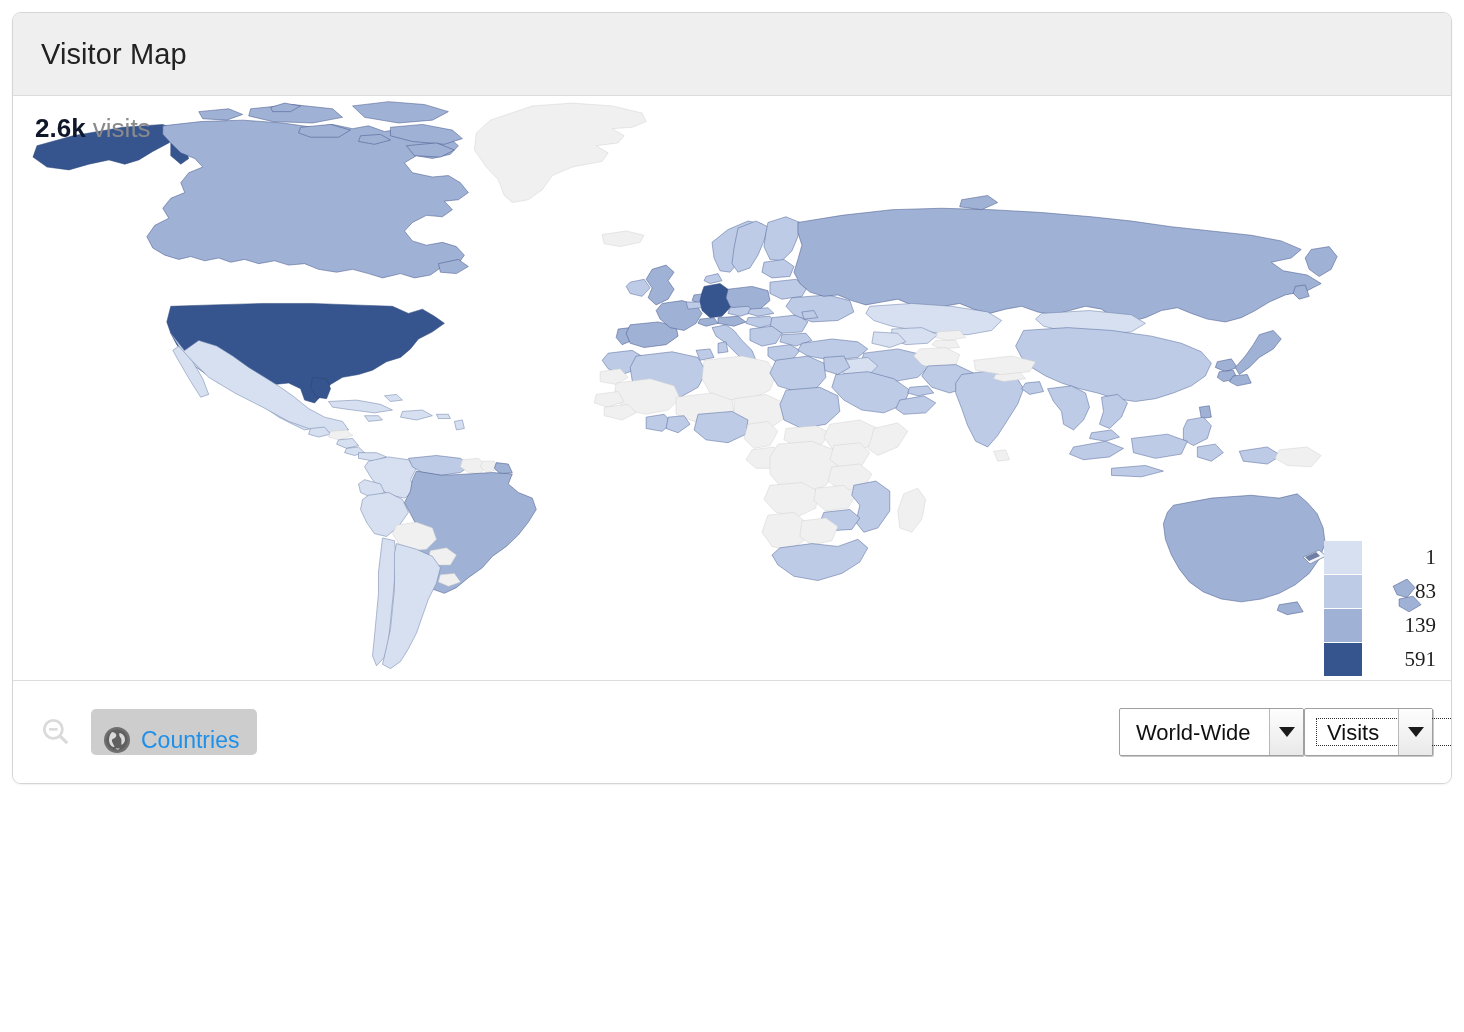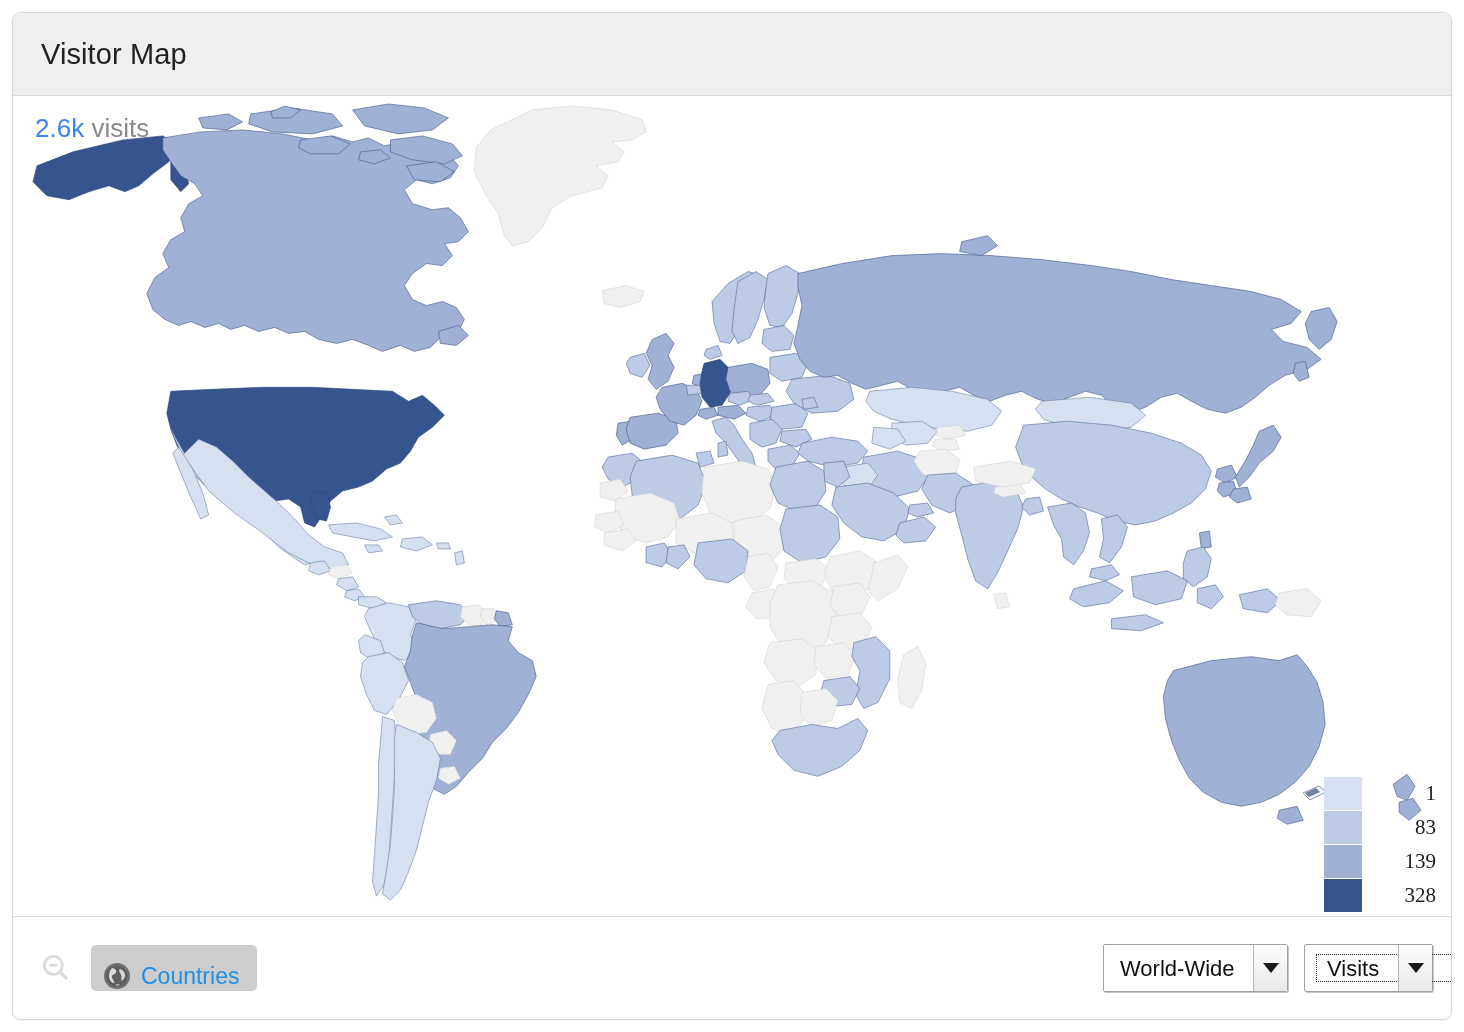--- a/index.html
+++ b/index.html
@@ -6,21 +6,21 @@
   html, body {
     margin: 0; padding: 0;
     width: 1464px; height: 1032px;
     background: #ffffff;
     font-family: "Liberation Sans", sans-serif;
     overflow: hidden;
   }
   #widget {
     position: absolute;
     left: 12px; top: 12px;
-    width: 1440px; height: 1008px;
+    width: 1440px; height: 772px;
     background: #ffffff;
     border: 1px solid #d5d5d5;
     border-radius: 9px;
     box-shadow: 0 1px 2px rgba(0,0,0,0.06);
     overflow: hidden;
     display: flex;
     flex-direction: column;
   }
   #widget-header {
     height: 83px;
@@ -44,22 +44,22 @@
     overflow: hidden;
   }
   #visits-line {
     position: absolute;
     left: 22px; top: 17px;
     font-size: 26px;
     color: #8a8a8a;
     z-index: 5;
   }
   #visits-line .big {
-    font-weight: normal;
-    color: #3b82f6;
+    font-weight: bold;
+    color: #0f172a;
   }
   #map-holder {
     position: absolute;
     left: 0; top: 0; right: 0; bottom: 0;
   }
   #map-holder svg { display: block; width: 100%; height: 100%; }
 
   
   .c0 { fill: #eff0ef; stroke: #cfcfcf; stroke-width: 0.55; }
   .c1 { fill: #d6e0f0; stroke: #6b7fa8; stroke-width: 0.6; }
@@ -131,21 +131,20 @@
   #countries-btn .globe { width: 28px; height: 28px; flex: 0 0 28px; }
   #countries-label {
     margin-left: 10px;
     font-size: 23px;
     color: #1f8fe8;
   }
   #footer-spacer { flex: 1 1 auto; }
   .sel-wrap {
     position: relative;
     height: 48px;
-    margin-left: 16px;
   }
   .sel-wrap select {
     appearance: none;
     -webkit-appearance: none;
     height: 48px;
     border: 1px solid #a0a0a0;
     background: #ffffff;
     border-radius: 2px;
     font-family: "Liberation Sans", sans-serif;
     font-size: 22px;
@@ -383,21 +382,21 @@
       <div class="legend-row">
         <div class="legend-swatch s2"></div>
         <div class="legend-label">83</div>
       </div>
       <div class="legend-row">
         <div class="legend-swatch s3"></div>
         <div class="legend-label">139</div>
       </div>
       <div class="legend-row">
         <div class="legend-swatch s4"></div>
-        <div class="legend-label">328</div>
+        <div class="legend-label">591</div>
       </div>
     </div>
 
   </div>
 
   <div id="widget-footer">
 
     <div id="zoom-out-btn">
       <svg viewBox="0 0 30 30" width="32" height="32">
         <circle cx="12.5" cy="12.5" r="8.5" fill="none" stroke="#dadada" stroke-width="2.6"></circle>

